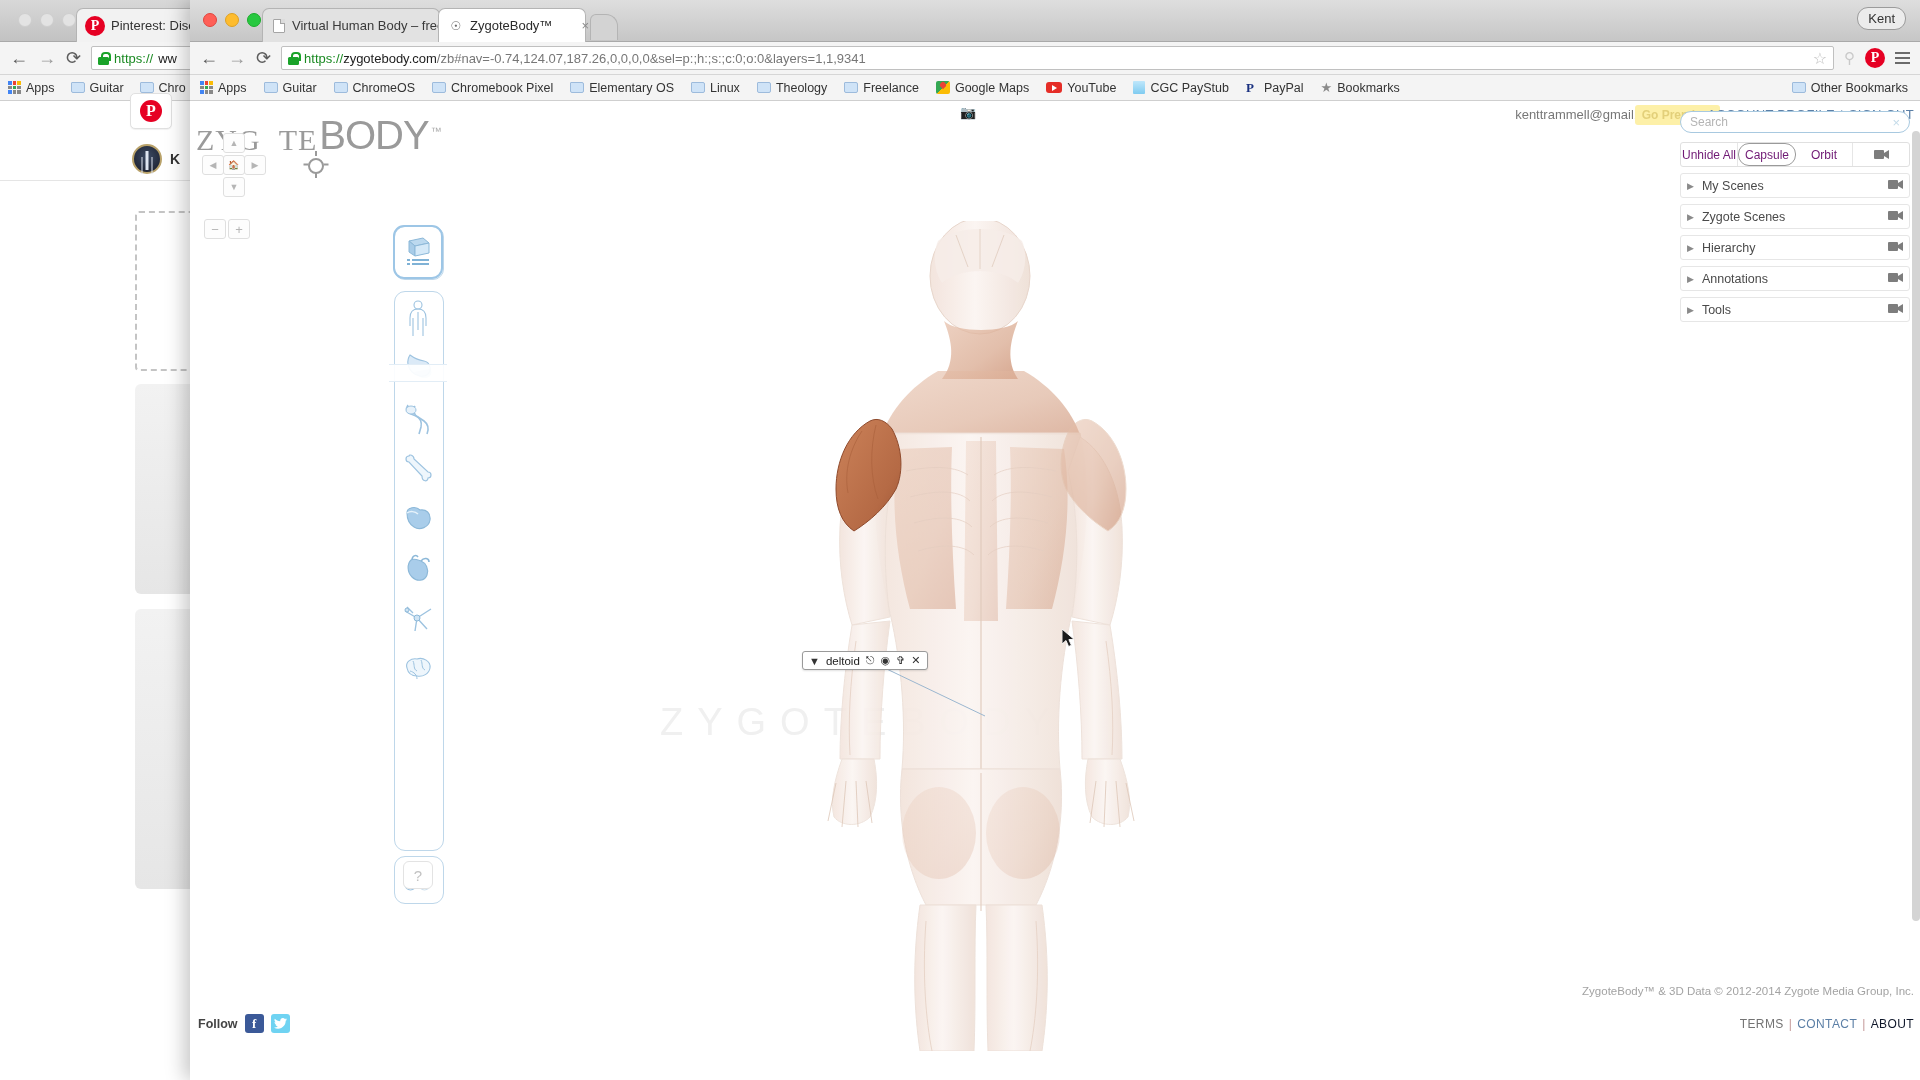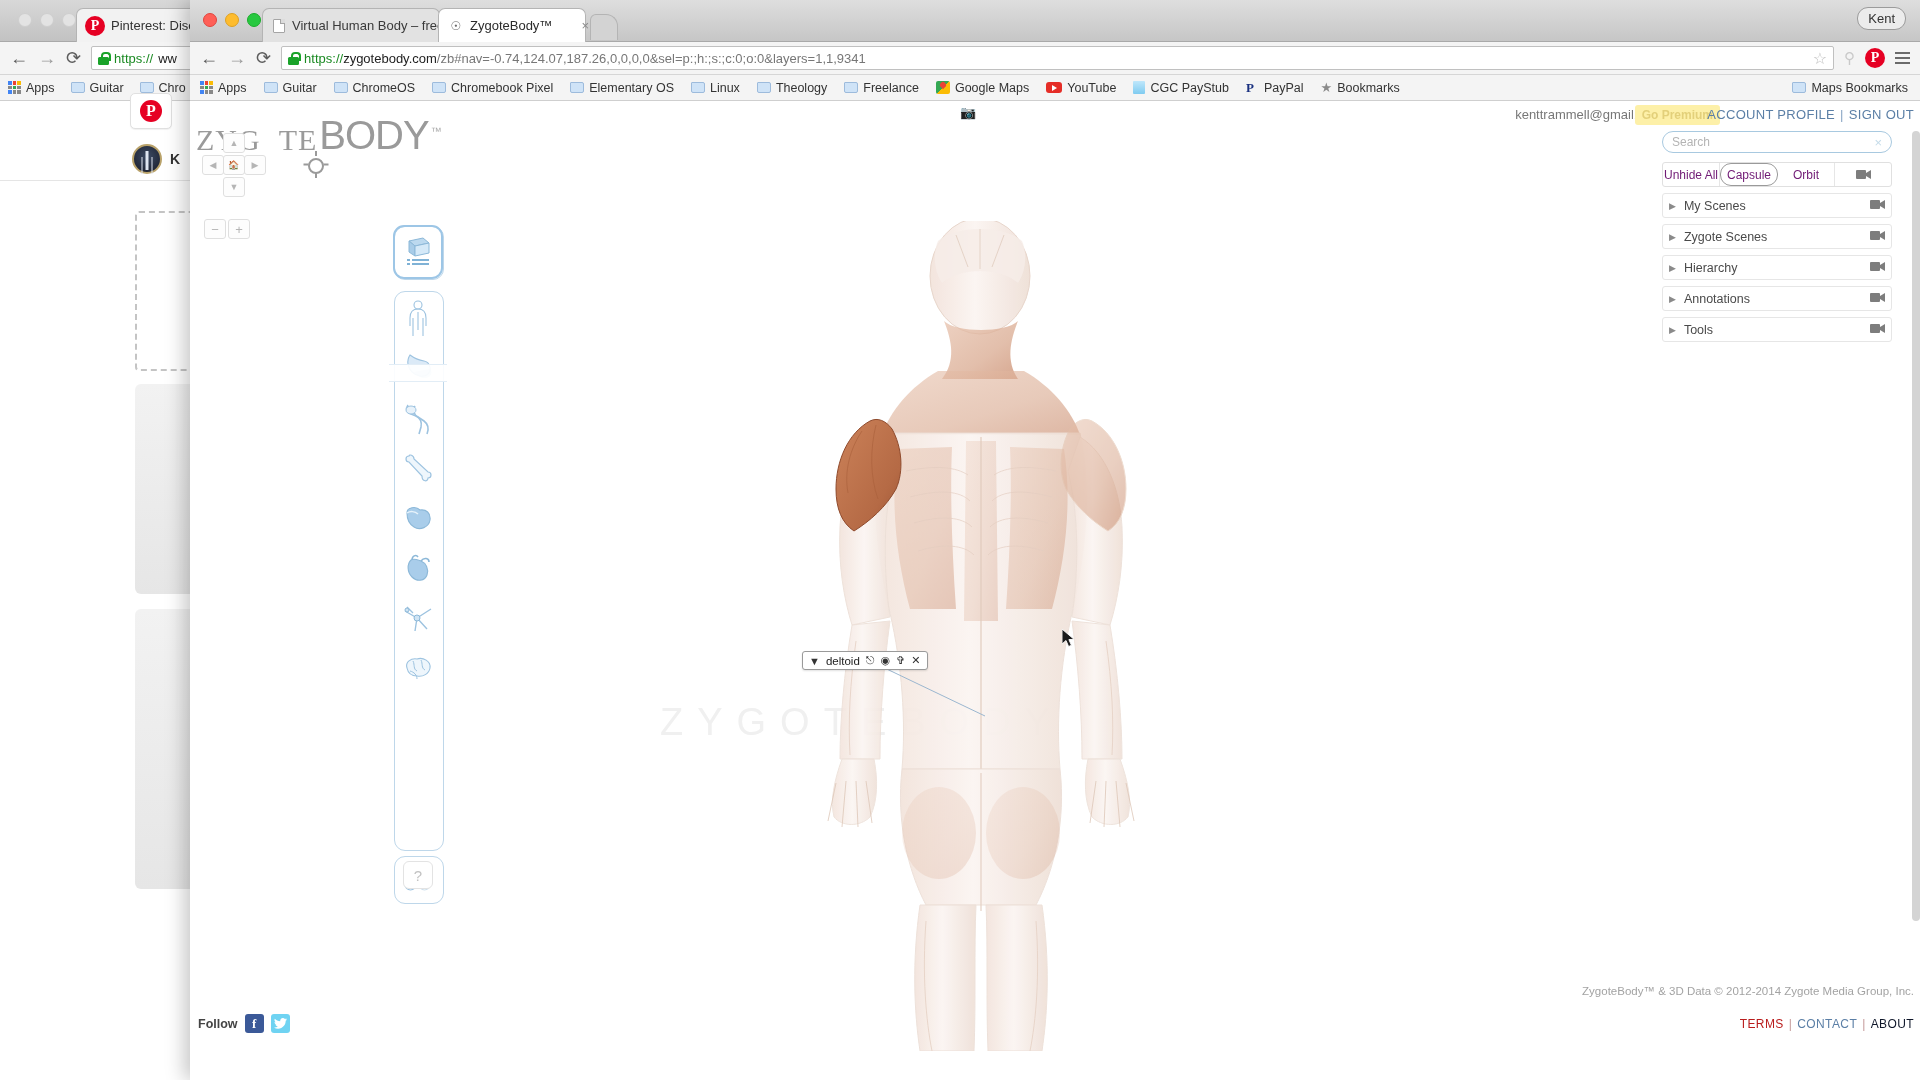--- a/index.html
+++ b/index.html
@@ -241,21 +241,21 @@
     position:absolute; left: -6px; width: 58px; height: 18px;
     background: rgba(255,255,255,.92); border-top:1px solid #e2edf6; border-bottom:1px solid #e2edf6;
   }
   .help-btn {
     position:absolute; left: 213px; top: 760px; width: 30px; height: 28px;
     border:1px solid #e3e3e3; border-radius:6px; background:#fff;
     display:flex; align-items:center; justify-content:center; color:#c2c2c2; font-size:15px;
   }
 
   
-  .rp { position:absolute; right: 28px; top: 10px; width: 230px; margin-top: 20px; }
+  .rp { position:absolute; right: 10px; top: 10px; width: 230px; }
   .rp-search {
     width: 230px; height: 22px; border: 1px solid #a8c9e0; border-radius: 11px;
     background:#fff; display:flex; align-items:center; padding: 0 9px;
     font-size: 12px; color:#b4b4b4; justify-content: space-between;
   }
   .rp-seg {
     margin-top: 9px; display:flex; align-items:stretch; height: 25px;
     border:1px solid #e0e0e0; border-radius: 3px; background:#fff; overflow:hidden;
   }
   .rp-seg .b {
@@ -531,21 +531,21 @@
         <span style="width:13px;height:13px;color:#1a3180;font-weight:bold;font-size:13px;font-family:'Liberation Serif',serif;line-height:13px;flex:none;">P</span>
         <span>PayPal</span>
       </span>
       <span class="bmk">
         <span style="color:#8a8a8a;font-size:13px;flex:none;">★</span>
         <span>Bookmarks</span>
       </span>
 
       <span class="bmk" style="position:absolute; right:12px;">
         <span class="folder"></span>
-        <span>Maps Bookmarks</span>
+        <span>Other Bookmarks</span>
       </span>
     </div>
 
     <div class="zb-app">
 
       <div class="zb-watermark">ZYGOTEBODY</div>
 
       <div class="zb-logo">
         <span class="z1">ZYG</span>
         <span class="z1" style="color:transparent; position:relative; width:18px;">
@@ -835,21 +835,21 @@
         <span class="g">✞</span>
         <span class="g">✕</span>
       </div>
 
       <svg class="cursor" width="14" height="20" viewBox="0 0 14 20">
         <polygon points="0,0 0,15 4,11.5 6.6,17.5 9.4,16.3 6.9,10.6 12,10.3" fill="#1a1a1a" stroke="#fff" stroke-width=".9"></polygon>
       </svg>
 
       <div class="zb-copyright">ZygoteBody™ &amp; 3D Data © 2012-2014 Zygote Media Group, Inc.</div>
       <div class="zb-footlinks">
-        <a href="#" style="color:#b91c1c;text-decoration:none;">TERMS</a><span class="sep">|</span><a href="#" style="color:#5b7fa6;text-decoration:none;">CONTACT</a><span class="sep">|</span><a href="#" style="color:#0f172a;text-decoration:none;">ABOUT</a>
+        <a href="#" style="color:#737373;text-decoration:none;">TERMS</a><span class="sep">|</span><a href="#" style="color:#5b7fa6;text-decoration:none;">CONTACT</a><span class="sep">|</span><a href="#" style="color:#0f172a;text-decoration:none;">ABOUT</a>
       </div>
       <div class="zb-follow">
         <span>Follow</span>
         <span class="soc fb">f</span>
         <span class="soc tw">
           <svg width="13" height="11" viewBox="0 0 13 11">
               <path d="M13 1.3c-.5.2-1 .4-1.5.4.5-.3.9-.8 1.1-1.4-.5.3-1.1.5-1.7.7C10.4.4 9.7 0 8.9 0 7.4 0 6.2 1.2 6.2 2.7c0 .2 0 .4.1.6C4 3.2 2.1 2.2.9.7c-.3.4-.4.8-.4 1.3 0 .9.5 1.7 1.2 2.2-.4 0-.9-.1-1.2-.3 0 1.3.9 2.4 2.1 2.6-.2.1-.5.1-.7.1-.2 0-.3 0-.5-.1.3 1.1 1.3 1.8 2.5 1.9-.9.7-2.1 1.1-3.3 1.1H0c1.2.8 2.6 1.2 4.1 1.2 4.9 0 7.6-4.1 7.6-7.6v-.3c.5-.4 1-.8 1.3-1.3z" fill="#fff"></path>
             </svg>
         </span>
       </div>

